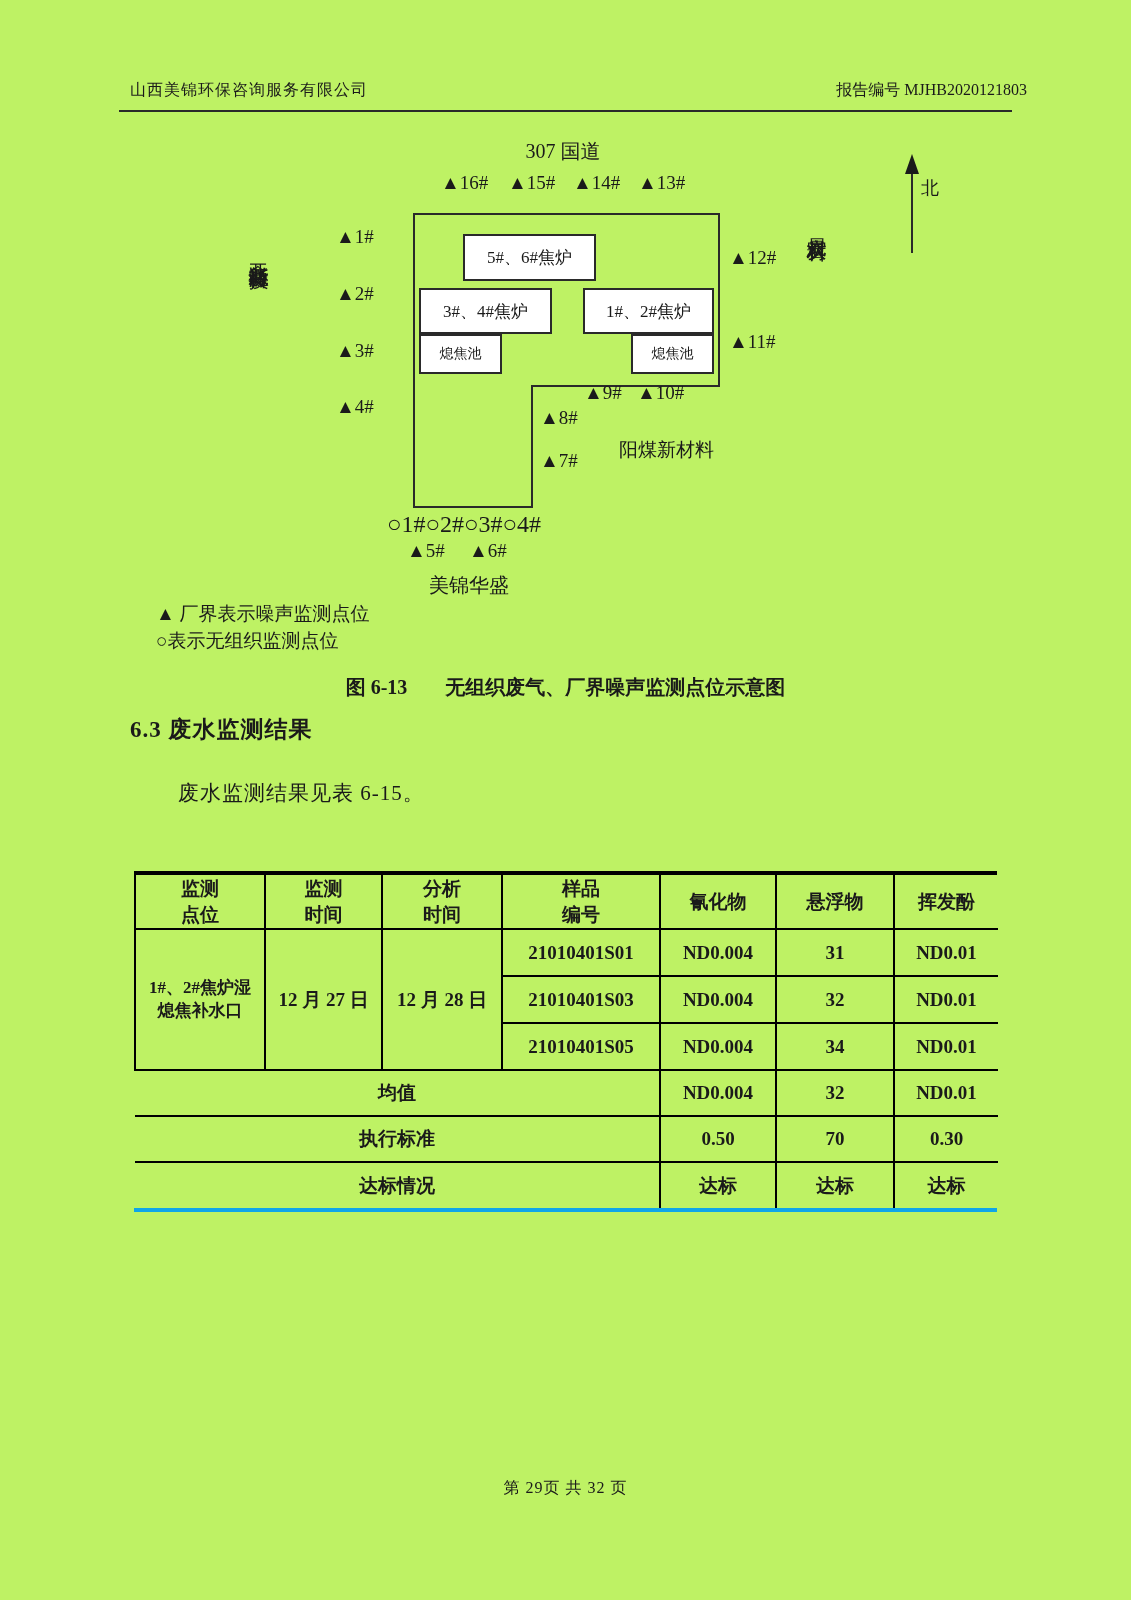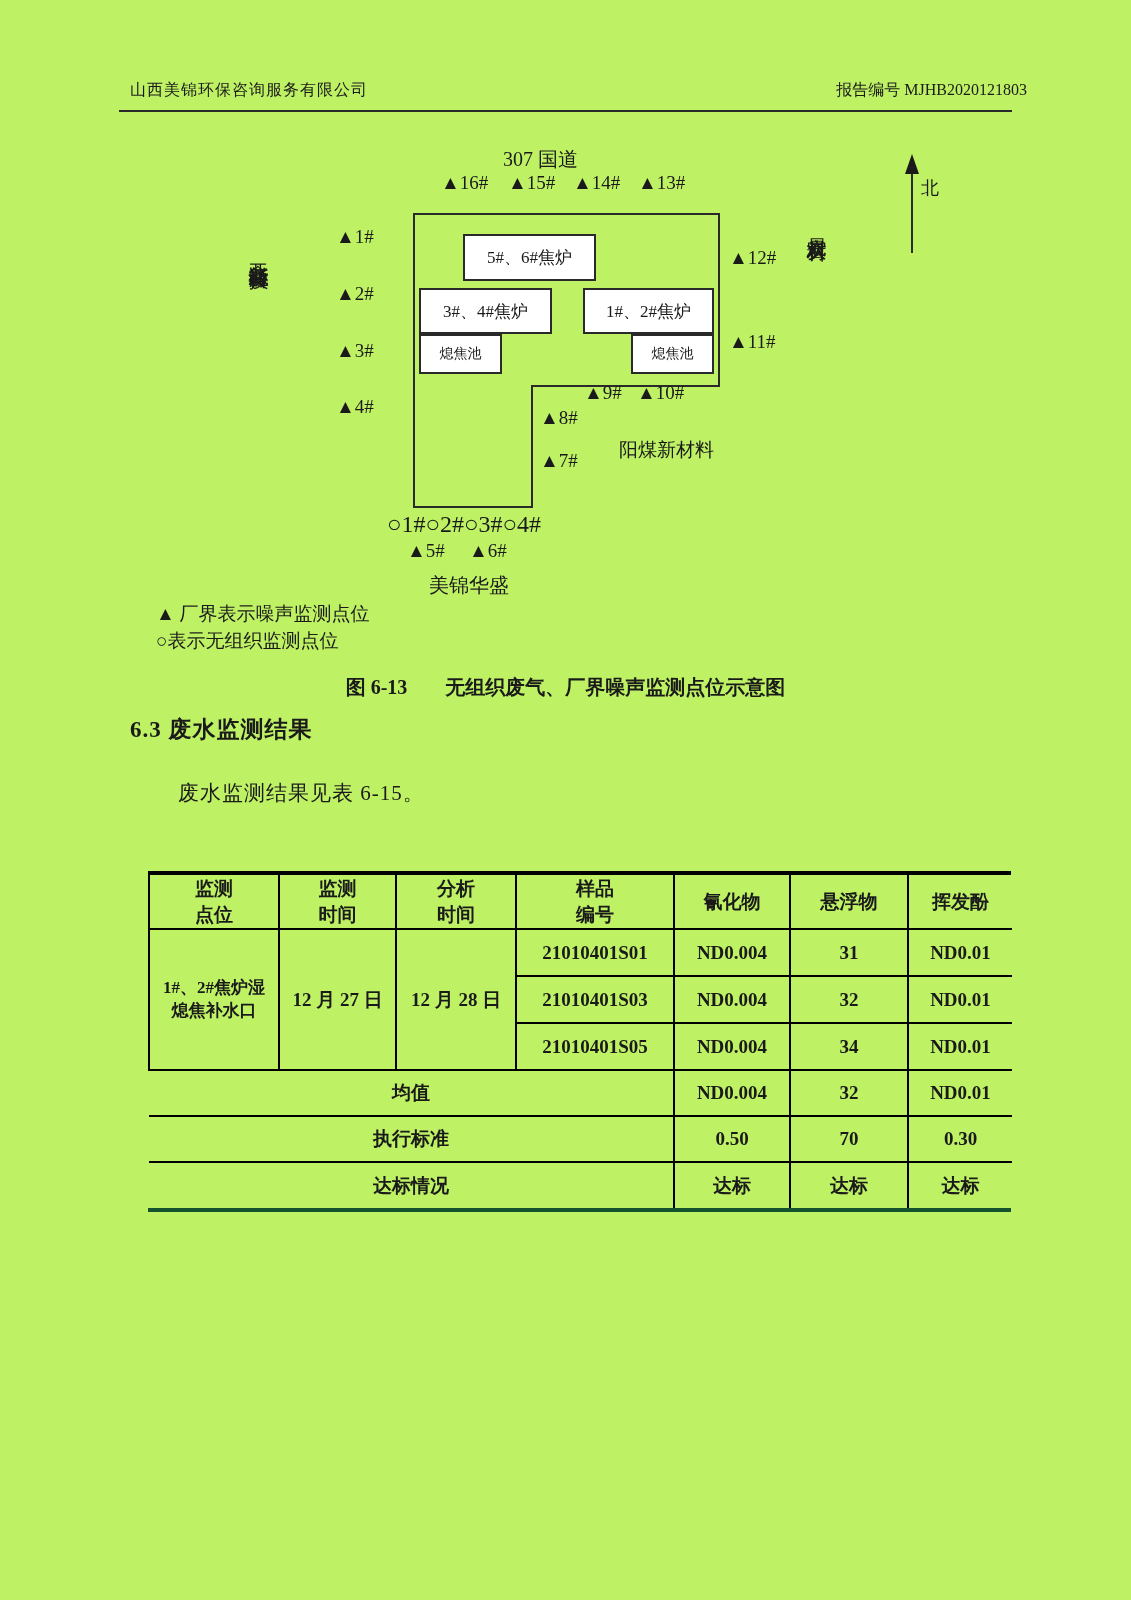--- a/index.html
+++ b/index.html
@@ -7,39 +7,39 @@
     position:relative;width:1131px;height:1600px;background:#bef264;
     font-family:"Liberation Serif","DejaVu Serif",serif;color:#1a1a1a;
     overflow:hidden;margin:0 auto;padding-left:36px;
   }
   .abs{position:absolute;}
   
   .hdr-company{left:130px;top:80px;font-size:16px;letter-spacing:1px;}
   .hdr-report{right:140px;top:80px;font-size:16px;}
   .hdr-rule{left:119px;top:110px;width:893px;height:2px;background:#2a2a2a;}
   
-  .road-label{left:503px;top:138px;width:120px;text-align:left;font-size:20px;margin-top:8px;}
+  .road-label{left:503px;top:138px;width:120px;text-align:center;font-size:20px;}
   .north-label{left:921px;top:176px;font-size:18px;}
   .pt{font-size:19px;line-height:22px;white-space:nowrap;}
   .facility{border:2px solid #2a2a2a;display:flex;align-items:center;justify-content:center;
     font-size:17px;background:#fff;box-sizing:border-box;white-space:nowrap;}
   .pool{font-size:14px;}
   .vtext{writing-mode:vertical-rl;text-orientation:upright;font-size:20px;letter-spacing:1px;line-height:22px;}
   .neighbor{font-size:19px;white-space:nowrap;}
   .fugitive-row{font-size:24px;white-space:nowrap;}
   .legend-line{font-size:19px;white-space:nowrap;}
   .fig-caption{left:0;top:674px;width:1131px;text-align:center;font-weight:bold;font-size:20px;}
   .fig-caption .gap{margin-left:38px;}
   
   .sec-heading{left:130px;top:714px;font-size:23px;font-weight:bold;letter-spacing:1px;}
   .para{left:178px;top:779px;font-size:21px;letter-spacing:1px;}
   .tbl-caption{left:0;top:817px;width:1131px;text-align:center;font-weight:bold;font-size:20px;}
   .tbl-caption .gap{margin-left:40px;}
   
-  .tbl-wrap{left:148px;top:871px;width:863px;border-top:4px solid #000;border-bottom:4px solid #14532d;}
+  .tbl-wrap{left:134px;top:871px;width:863px;border-top:4px solid #000;border-bottom:4px solid #0ea5e9;}
   table{width:100%;border-collapse:collapse;table-layout:fixed;}
   td,th{padding:0;text-align:center;vertical-align:middle;font-size:19px;font-weight:bold;
     white-space:pre-line;line-height:1.32;overflow:hidden;}
   th{font-weight:bold;}
   .bl{border-left:2px solid #000;}
   .bt{border-top:2px solid #000;}
   .hb{border-bottom:2px solid #000;}
   .site-cell{font-size:17px;}
   .lbl{font-weight:bold;}
   tr.hrow{height:54px;} tr.srow{height:47px;} tr.brow{height:46px;}
@@ -167,14 +167,15 @@
       <tr class="brow">
         <td class="bt lbl" colspan="4">达标情况</td>
         <td class="bl bt">达标</td>
         <td class="bl bt">达标</td>
         <td class="bl bt">达标</td>
       </tr>
     </tbody>
       </table>
   </div>
 
+  <div class="abs footer">第 29页 共 32 页</div>
 
 </div>
 
 </body></html>

